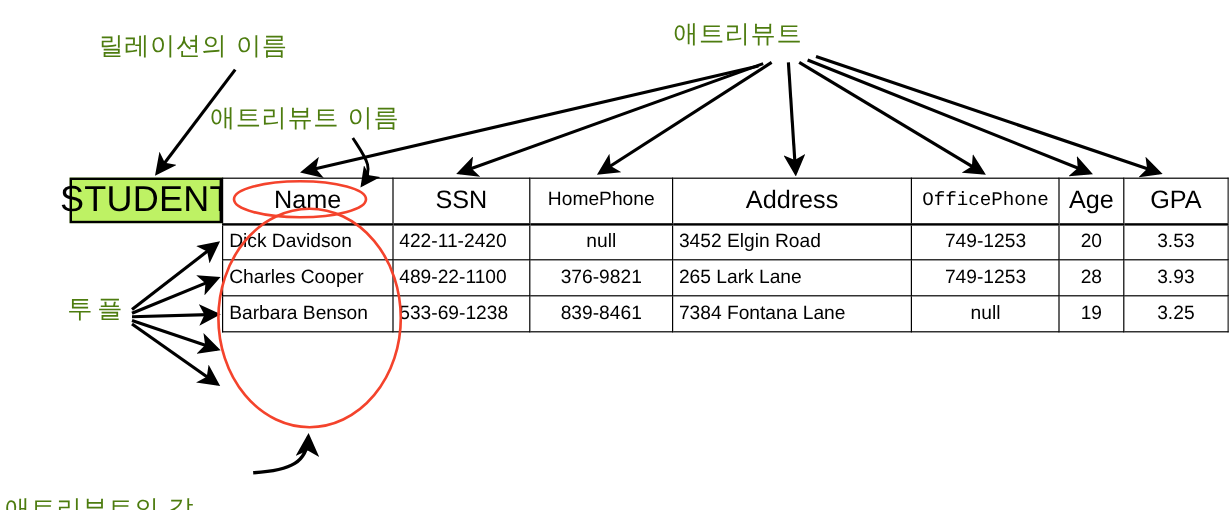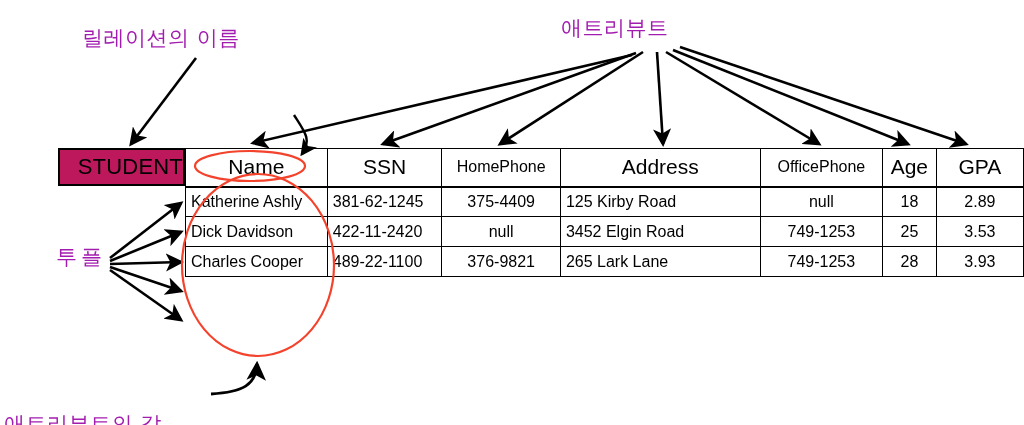--- a/index.html
+++ b/index.html
@@ -22,43 +22,43 @@
     height: 425px;
   }
 
   
   .anno {
     position: absolute;
     white-space: nowrap;
     font-family: "DejaVu Sans", "Liberation Sans", sans-serif;
     font-size: 21px;
     line-height: 1;
-    color: #a21caf;
+    color: #4d7c0f;
     letter-spacing: 0.5px;
   }
   #label-relation-name { left: 82px;  top: 28px; }
   #label-attr-name     { left: 175px; top: 88px; }
   #label-attributes    { left: 561px; top: 18px; }
   #label-tuple         { left: 56px;  top: 247px; letter-spacing: 4px; }
   #label-attr-values   { left: 4px;   top: 386px; margin-top: 28px; }
 
   
   #relation-box {
     position: absolute;
     left: 58px;
     top: 148px;
     width: 127px;
     height: 38px;
     box-sizing: border-box;
     border: 2px solid #000000;
-    background: #be185d;
+    background: #bef264;
     display: flex;
     align-items: center;
-    justify-content: flex-end;
-    font-size: 22px;
+    justify-content: center;
+    font-size: 30px;
     letter-spacing: 0.2px;
   }
 
   
   #student-table {
     position: absolute;
     left: 185px;
     top: 148px;
     border-collapse: collapse;
     background: #ffffff;
@@ -87,40 +87,41 @@
     vertical-align: middle;
   }
   #student-table tbody td.c { text-align: center; }
   #student-table tbody td.l { text-align: left; padding-left: 5px; }
 
   
   .col-name  { width: 143px; }
   .col-ssn   { width: 116px; }
   .col-home  { width: 119px; }
   .col-addr  { width: 202px; }
-  .col-off   { width: 123px; }
+  .col-off   { width: 123px; font-family: Liberation Mono, monospace; }
   .col-age   { width: 54px;  }
   .col-gpa   { width: 88px;  }
 
   
   #overlay {
     position: absolute;
     left: 0; top: 0;
     width: 1024px;
     height: 425px;
     pointer-events: none;
   }
 </style>
 </head>
 <body>
 
 <div id="stage">
 
   <div class="anno" id="label-relation-name">릴레이션의 이름</div>
 
+  <div class="anno" id="label-attr-name">애트리뷰트 이름</div>
 
   <div class="anno" id="label-attributes">애트리뷰트</div>
 
   <div class="anno" id="label-tuple">투플</div>
 
   <div class="anno" id="label-attr-values">애트리뷰트의 값</div>
 
   <div id="relation-box">
     <span>STUDENT</span>
   </div>
@@ -132,46 +133,46 @@
         <th class="col-ssn">SSN</th>
         <th class="col-home small-head">HomePhone</th>
         <th class="col-addr">Address</th>
         <th class="col-off small-head">OfficePhone</th>
         <th class="col-age">Age</th>
         <th class="col-gpa">GPA</th>
       </tr>
     </thead>
     <tbody>
       <tr>
-        <td class="l">Katherine Ashly</td>
-        <td class="l">381-62-1245</td>
-        <td class="c">375-4409</td>
-        <td class="l">125 Kirby Road</td>
-        <td class="c">null</td>
-        <td class="c">18</td>
-        <td class="c">2.89</td>
-      </tr>
-      <tr>
         <td class="l">Dick Davidson</td>
         <td class="l">422-11-2420</td>
         <td class="c">null</td>
         <td class="l">3452 Elgin Road</td>
         <td class="c">749-1253</td>
-        <td class="c">25</td>
+        <td class="c">20</td>
         <td class="c">3.53</td>
       </tr>
       <tr>
         <td class="l">Charles Cooper</td>
         <td class="l">489-22-1100</td>
         <td class="c">376-9821</td>
         <td class="l">265 Lark Lane</td>
         <td class="c">749-1253</td>
         <td class="c">28</td>
         <td class="c">3.93</td>
       </tr>
+      <tr>
+        <td class="l">Barbara Benson</td>
+        <td class="l">533-69-1238</td>
+        <td class="c">839-8461</td>
+        <td class="l">7384 Fontana Lane</td>
+        <td class="c">null</td>
+        <td class="c">19</td>
+        <td class="c">3.25</td>
+      </tr>
     </tbody>
   </table>
 
   <svg id="overlay" viewBox="0 0 1024 425" xmlns="http://www.w3.org/2000/svg">
     <defs>
       <marker id="ah" viewBox="0 0 12 12" refX="10" refY="6" markerWidth="7" markerHeight="7" orient="auto-start-reverse">
         <path d="M 0 0 L 12 6 L 0 12 L 3 6 z" fill="#000000"></path>
       </marker>
     </defs>
 

